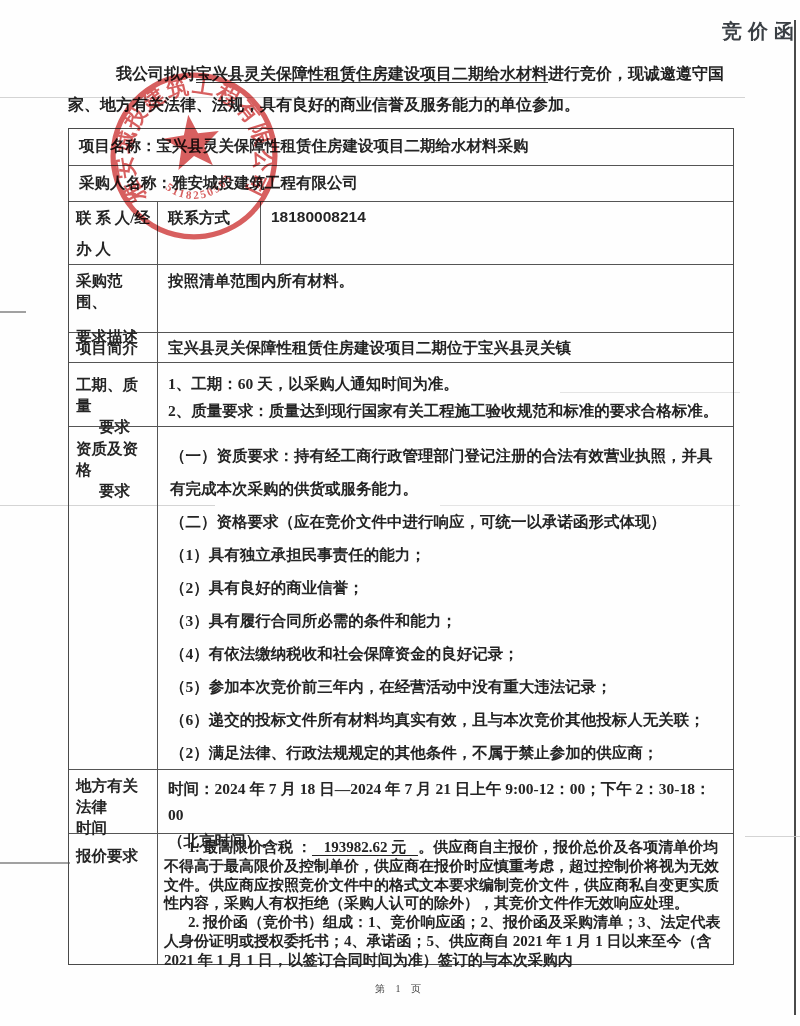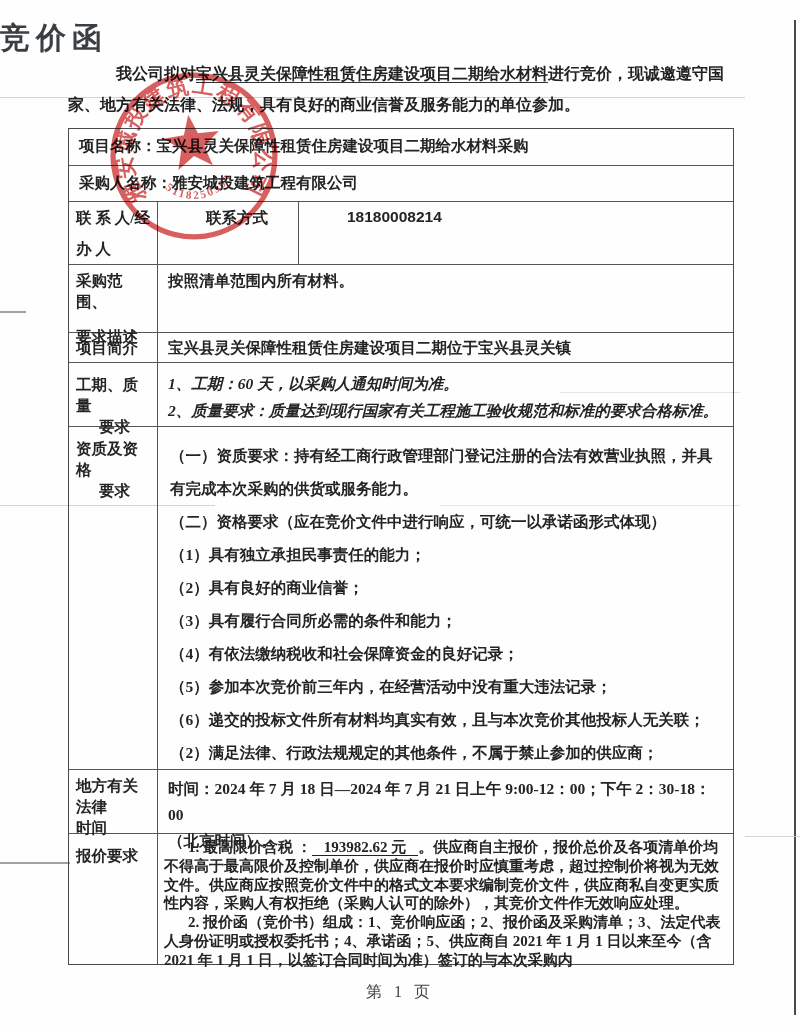--- a/index.html
+++ b/index.html
@@ -16,22 +16,22 @@
   .edge-line {
     position:absolute; left:794px; top:20px;
     width:2px; height:995px;
     background:#2a2a2a; opacity:.85;
   }
   .streak { position:absolute; height:1px; background:#c9c9c9; opacity:.8; }
   .streak.dark { background:#8a8a8a; height:2px; }
   
   .title {
     position:absolute; top:18px; left:0; width:100%;
-    text-align:left;
-    font-size:30px; font-weight:700; letter-spacing:6px;
+    text-align:right;
+    font-size:20px; font-weight:700; letter-spacing:6px;
     color:#3a3f44;
   }
   .intro {
     position:absolute; top:58px; left:68px; width:672px;
     font-size:16px; line-height:31px; font-weight:600;
     text-indent:48px; color:#222;
   }
   .u { border-bottom:1px solid #333; }
   
   .stamp {
@@ -63,21 +63,21 @@
   .full-cell { flex:1; padding:7px 10px 0 10px; }
   .gap2 .l1 { display:block; margin-bottom:10px; }
   .row5 .l1 { margin-bottom:14px; }
   .reqs { padding:12px 8px 0 12px; }
   .req-item { line-height:33px; }
   .quote { padding:4px 8px 0 6px; font-size:15px; line-height:18.8px; }
   .quote p { text-indent:24px; }
   .price-u { border-bottom:1.5px solid #222; padding:0 12px; }
   .footer {
     position:absolute; top:982px; left:0; width:100%;
-    text-align:center; font-size:16px; letter-spacing:4px; color:#444;
+    text-align:center; font-size:10px; letter-spacing:4px; color:#444;
   }
 </style>
 </head>
 <body>
 
 <div class="page">
 
   <div class="edge-line"></div>
   <div class="streak" style="top:97px; left:0; width:745px;"></div>
   <div class="streak" style="top:505px; left:0; width:215px;"></div>
@@ -94,21 +94,21 @@
   <div class="doc-table">
 
     <div class="t-row" style="height:36px;">
       <div class="full-cell"><span>项目名称：</span><span>宝兴县灵关保障性租赁住房建设项目二期给水材料采购</span></div>
     </div>
 
     <div class="t-row" style="height:36px;">
       <div class="full-cell"><span>采购人名称：</span><span>雅安城投建筑工程有限公司</span></div>
     </div>
 
-    <div class="t-row gap2" style="height:63px;gap:38px;">
+    <div class="t-row gap2" style="height:63px;">
       <div class="lbl">
           <span class="l1">联 系 人/经</span>
           <span class="l2">办 人</span>
         </div>
       <div class="val cell-b" style="flex:0 0 103px;">联系方式</div>
       <div class="val" style="font-family:'Liberation Sans','DejaVu Sans',sans-serif;">18180008214</div>
     </div>
 
     <div class="t-row gap2 row5" style="height:68px;">
       <div class="lbl">
@@ -121,21 +121,21 @@
     <div class="t-row" style="height:30px;">
       <div class="lbl" style="padding-top:5px;">项目简介</div>
       <div class="val" style="padding-top:5px;">宝兴县灵关保障性租赁住房建设项目二期位于宝兴县灵关镇</div>
     </div>
 
     <div class="t-row" style="height:64px;">
       <div class="lbl center-l2 vcenter">
           <span class="l1">工期、质量</span>
           <span class="l2">要求</span>
         </div>
-      <div class="val" style="line-height:27px; padding-top:7px;font-style:italic;">
+      <div class="val" style="line-height:27px; padding-top:7px;">
         <div>1、工期：60 天，以采购人通知时间为准。</div>
         <div>2、质量要求：质量达到现行国家有关工程施工验收规范和标准的要求合格标准。</div>
       </div>
     </div>
 
     <div class="t-row" style="height:343px;">
       <div class="lbl center-l2 vcenter">
           <span class="l1">资质及资格</span>
           <span class="l2">要求</span>
         </div>

